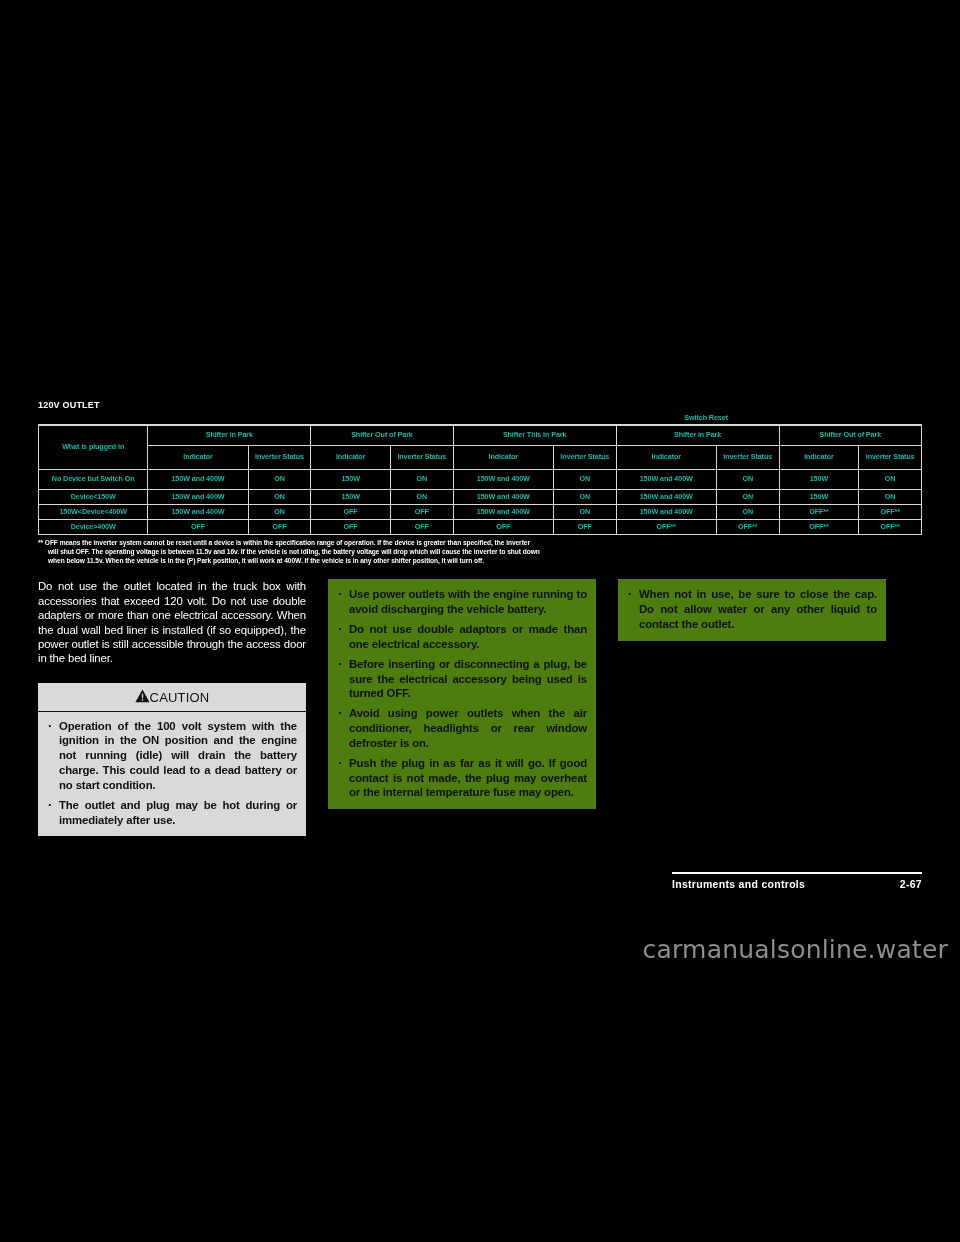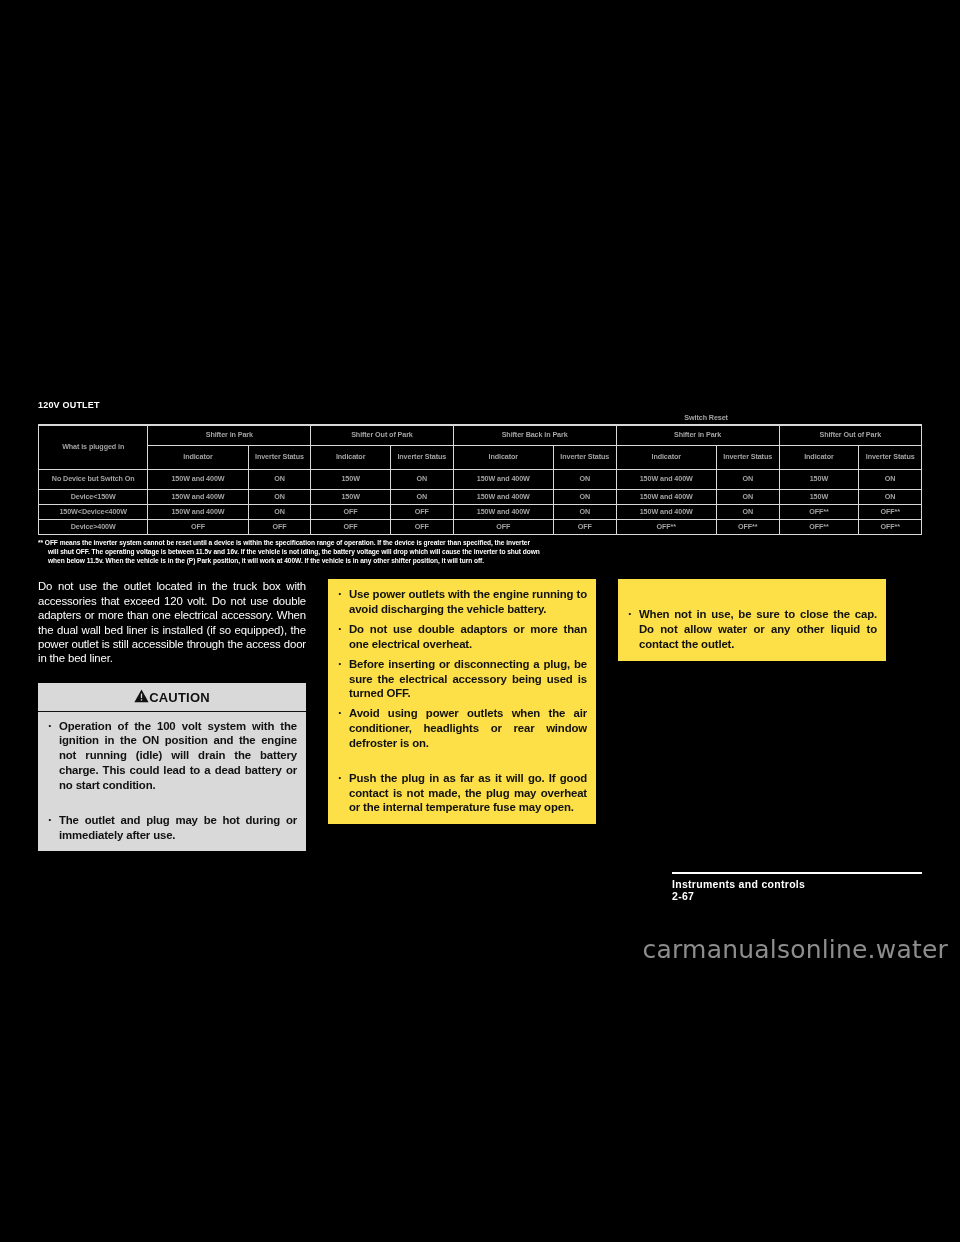--- a/index.html
+++ b/index.html
@@ -35,21 +35,21 @@
     color: #fff;
     letter-spacing: .2px;
     padding-bottom: 2px;
     width: 200px;
   }
 
   table.spec {
     border-collapse: collapse;
     width: 884px;
     table-layout: fixed;
-    color: #a3a3a3;
+    color: #14b8a6;
   }
   table.spec td, table.spec th {
     border: 1px solid #d8d8d8;
     font-size: 7.2px;
     font-weight: bold;
     text-align: center;
     vertical-align: middle;
     padding: 2px 1px;
     line-height: 1.15;
     letter-spacing: -0.1px;
@@ -93,21 +93,21 @@
   
   .caution-box {
     margin-top: 17px;
     background: #d9d9d9;
     color: #111;
     width: 268px;
   }
   .caution-hd {
     text-align: center;
     font-size: 13px;
-    font-weight: bold;
+    font-weight: normal;
     padding: 6px 0 5px 0;
     border-bottom: 1px solid #111;
     letter-spacing: .2px;
     display: flex;
     align-items: center;
     justify-content: center;
     gap: 0;
   }
   .warn-tri { display:inline-block; vertical-align:-1px; }
   .caution-body {
@@ -120,31 +120,31 @@
   ul.bl li {
     position: relative;
     padding-left: 15px;
     font-size: 11.4px;
     font-weight: bold;
     line-height: 1.3;
     text-align: justify;
     margin-bottom: 5px;
     letter-spacing: -0.15px;
   }
-  ul.bl li:last-child { margin-bottom: 0; margin-top: 20px; }
+  ul.bl li:last-child { margin-bottom: 0; }
   ul.bl li::before {
     content: "\00b7";
     position: absolute;
     left: 4px; top: -1px;
     font-weight: bold;
     font-size: 13px;
   }
 
   .gray-box {
-    background: #fde047;
+    background: #4d7c0f;
     color: #111;
     padding: 8px 9px 9px 6px;
     width: 268px;
   }
 
   
   .footer-rule {
     position: absolute;
     left: 672px; top: 872px;
     width: 250px; height: 2px;
@@ -153,21 +153,20 @@
   .footer-txt {
     position: absolute;
     left: 672px; top: 878px;
     width: 250px;
     color: #fff;
     font-size: 10.5px;
     font-weight: bold;
     letter-spacing: .3px;
     display: flex;
     justify-content: space-between;
-    flex-direction: column;
   }
 
   
   .watermark {
     position: absolute;
     right: 12px;
     bottom: 8px;
     color: #8d8d8d;
     font-size: 25px;
     letter-spacing: .2px;
@@ -202,21 +201,21 @@
           <tr>
         <td class="blank-cell"></td>
         <td class="blank-cell" colspan="5"></td>
         <td class="blank-cell" colspan="4" style="border-bottom:none;">Switch Reset</td>
       </tr>
 
       <tr class="row-h2">
         <td rowspan="2" class="sep-top">What is plugged in</td>
         <td colspan="2" class="sep-top">Shifter in Park</td>
         <td colspan="2" class="sep-top">Shifter Out of Park</td>
-        <td colspan="2" class="sep-top">Shifter Back in Park</td>
+        <td colspan="2" class="sep-top">Shifter This in Park</td>
         <td colspan="2" class="sep-top">Shifter in Park</td>
         <td colspan="2" class="sep-top">Shifter Out of Park</td>
       </tr>
 
       <tr class="tall">
         <td>Indicator</td>
         <td>Inverter Status</td>
         <td>Indicator</td>
         <td>Inverter Status</td>
         <td>Indicator</td>
@@ -313,21 +312,21 @@
               <li>The outlet and plug may be hot during or immediately after use.</li>
             </ul>
           </div>
         </div>
       </div>
 
       <div class="col">
         <div class="gray-box">
           <ul class="bl">
             <li>Use power outlets with the engine running to avoid discharging the vehicle battery.</li>
-            <li>Do not use double adaptors or more than one electrical overheat.</li>
+            <li>Do not use double adaptors or made than one electrical accessory.</li>
             <li>Before inserting or disconnecting a plug, be sure the electrical accessory being used is turned OFF.</li>
             <li>Avoid using power outlets when the air conditioner, headlights or rear window defroster is on.</li>
             <li>Push the plug in as far as it will go. If good contact is not made, the plug may overheat or the internal temperature fuse may open.</li>
           </ul>
         </div>
       </div>
 
       <div class="col">
         <div class="gray-box">
           <ul class="bl">

